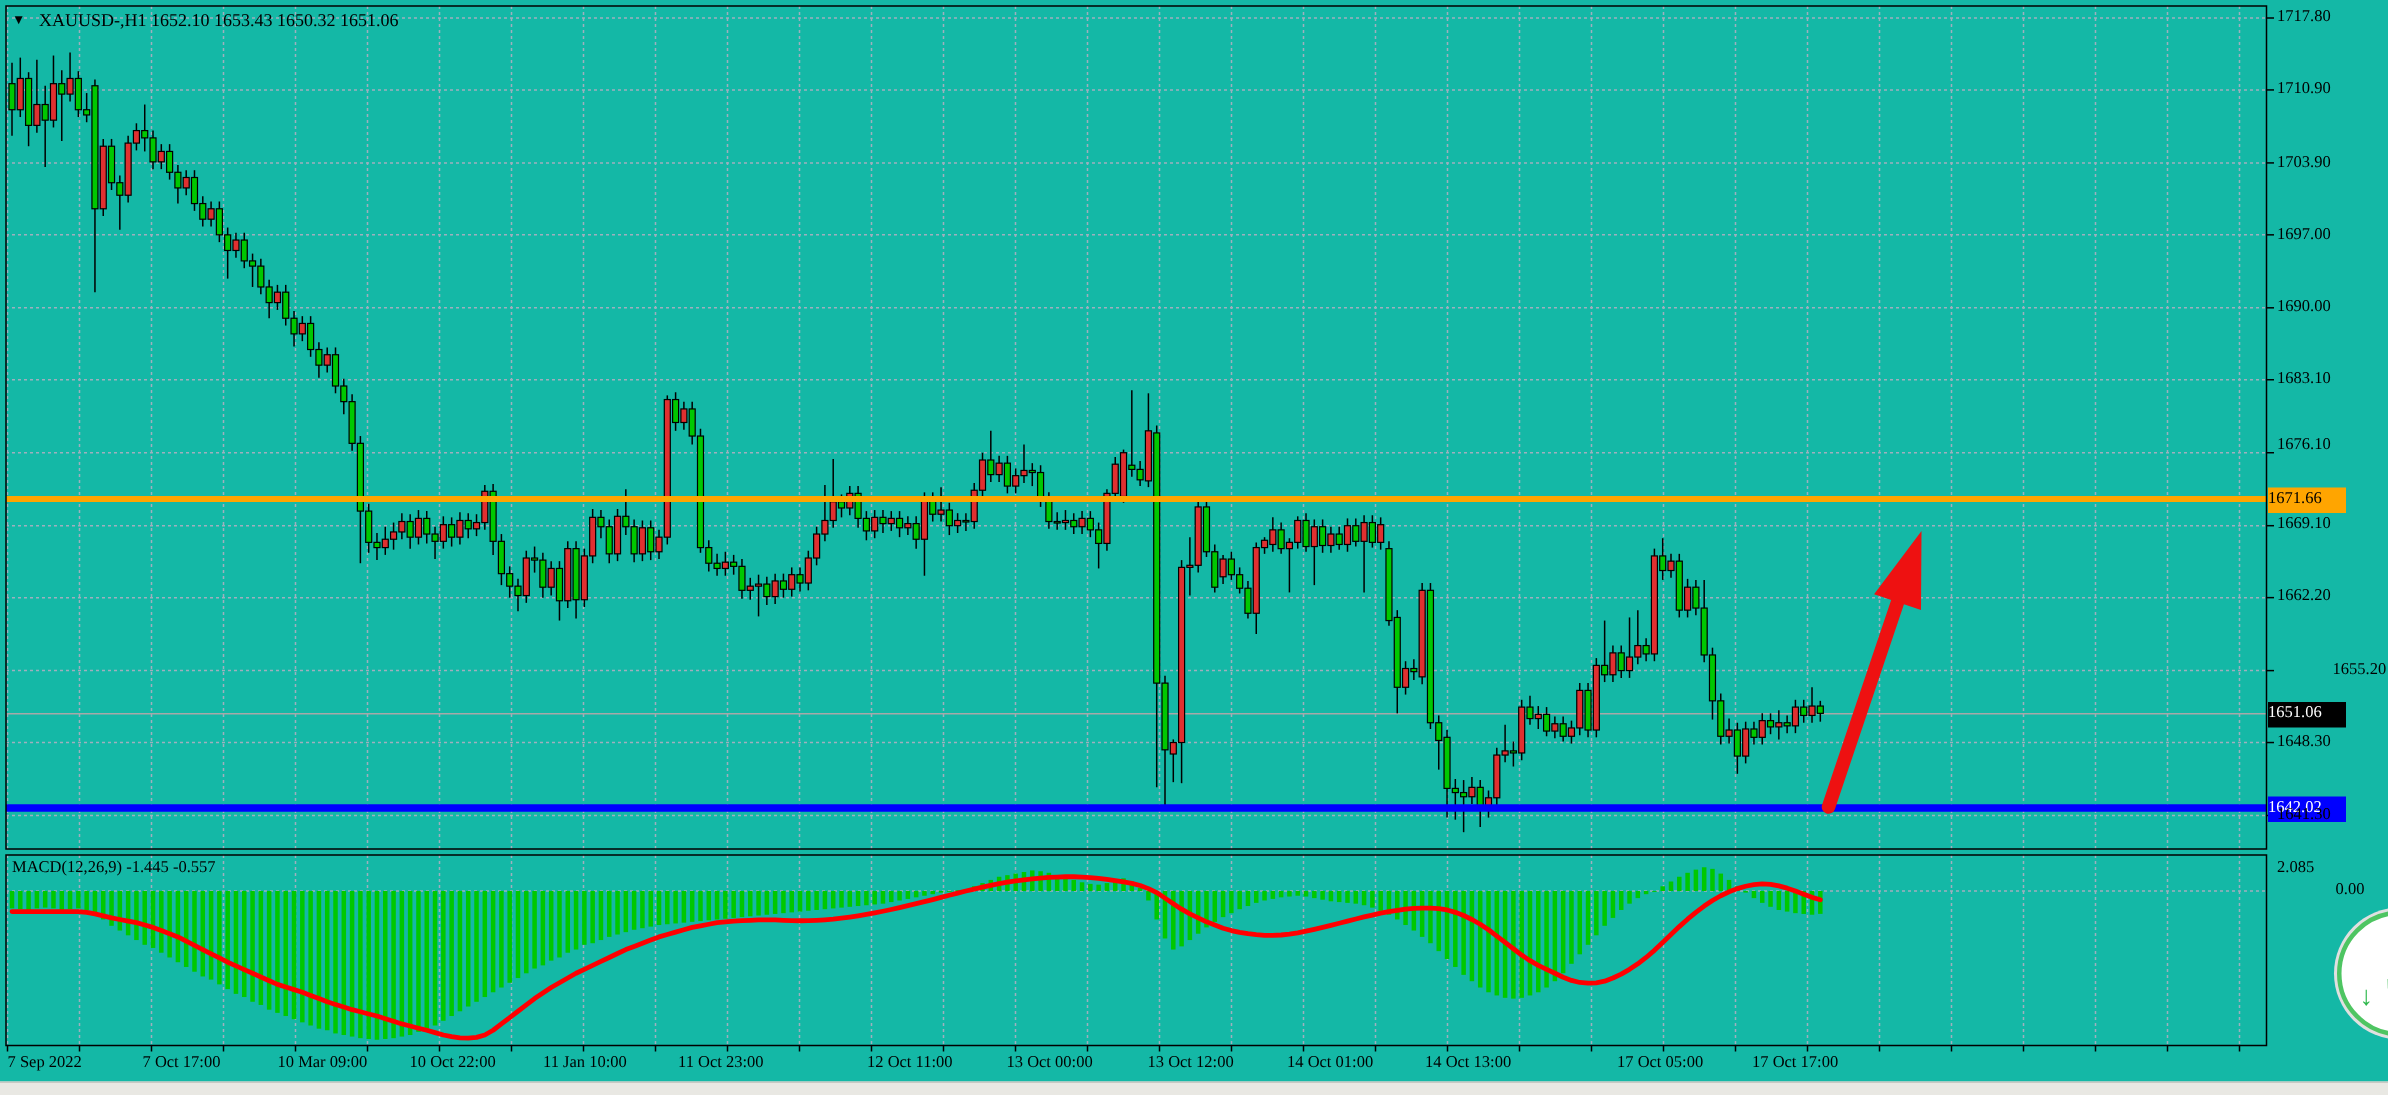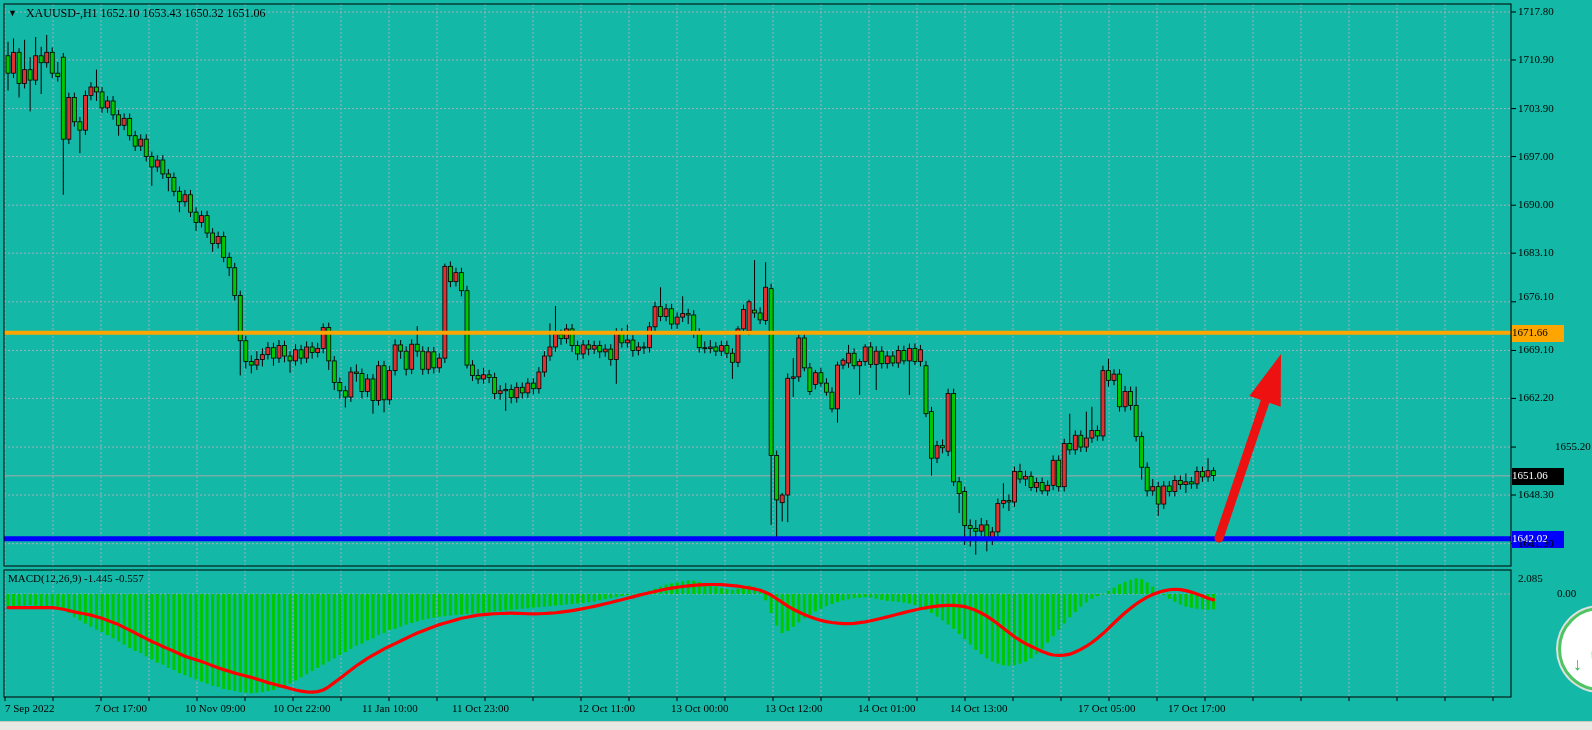--- a/index.html
+++ b/index.html
@@ -845,21 +845,21 @@
       <div class="axis-label" style="left: 1518px; top: 290px;">1676.10</div>
       <div class="axis-label" style="left: 1518px; top: 343.465px;">1669.10</div>
       <div class="axis-label" style="left: 1518px; top: 391.42px;">1662.20</div>
       <div class="axis-label" style="left: 1555px; top: 440.07px;">1655.20</div>
       <div class="axis-label" style="left: 1518px; top: 488.025px;">1648.30</div>
       <div class="axis-label" style="left: 1518px; top: 536.675px;">1641.30</div>
     </div>
   <div id="time-labels">
       <div class="time-label" style="left: 5px;">7 Sep 2022</div>
       <div class="time-label" style="left: 95px;">7 Oct 17:00</div>
-      <div class="time-label" style="left: 185px;">10 Nov 09:00</div>
+      <div class="time-label" style="left: 185px;">10 Mar 09:00</div>
       <div class="time-label" style="left: 273px;">10 Oct 22:00</div>
       <div class="time-label" style="left: 362px;">11 Jan 10:00</div>
       <div class="time-label" style="left: 452px;">11 Oct 23:00</div>
       <div class="time-label" style="left: 578px;">12 Oct 11:00</div>
       <div class="time-label" style="left: 671px;">13 Oct 00:00</div>
       <div class="time-label" style="left: 765px;">13 Oct 12:00</div>
       <div class="time-label" style="left: 858px;">14 Oct 01:00</div>
       <div class="time-label" style="left: 950px;">14 Oct 13:00</div>
       <div class="time-label" style="left: 1078px;">17 Oct 05:00</div>
       <div class="time-label" style="left: 1168px;">17 Oct 17:00</div>

